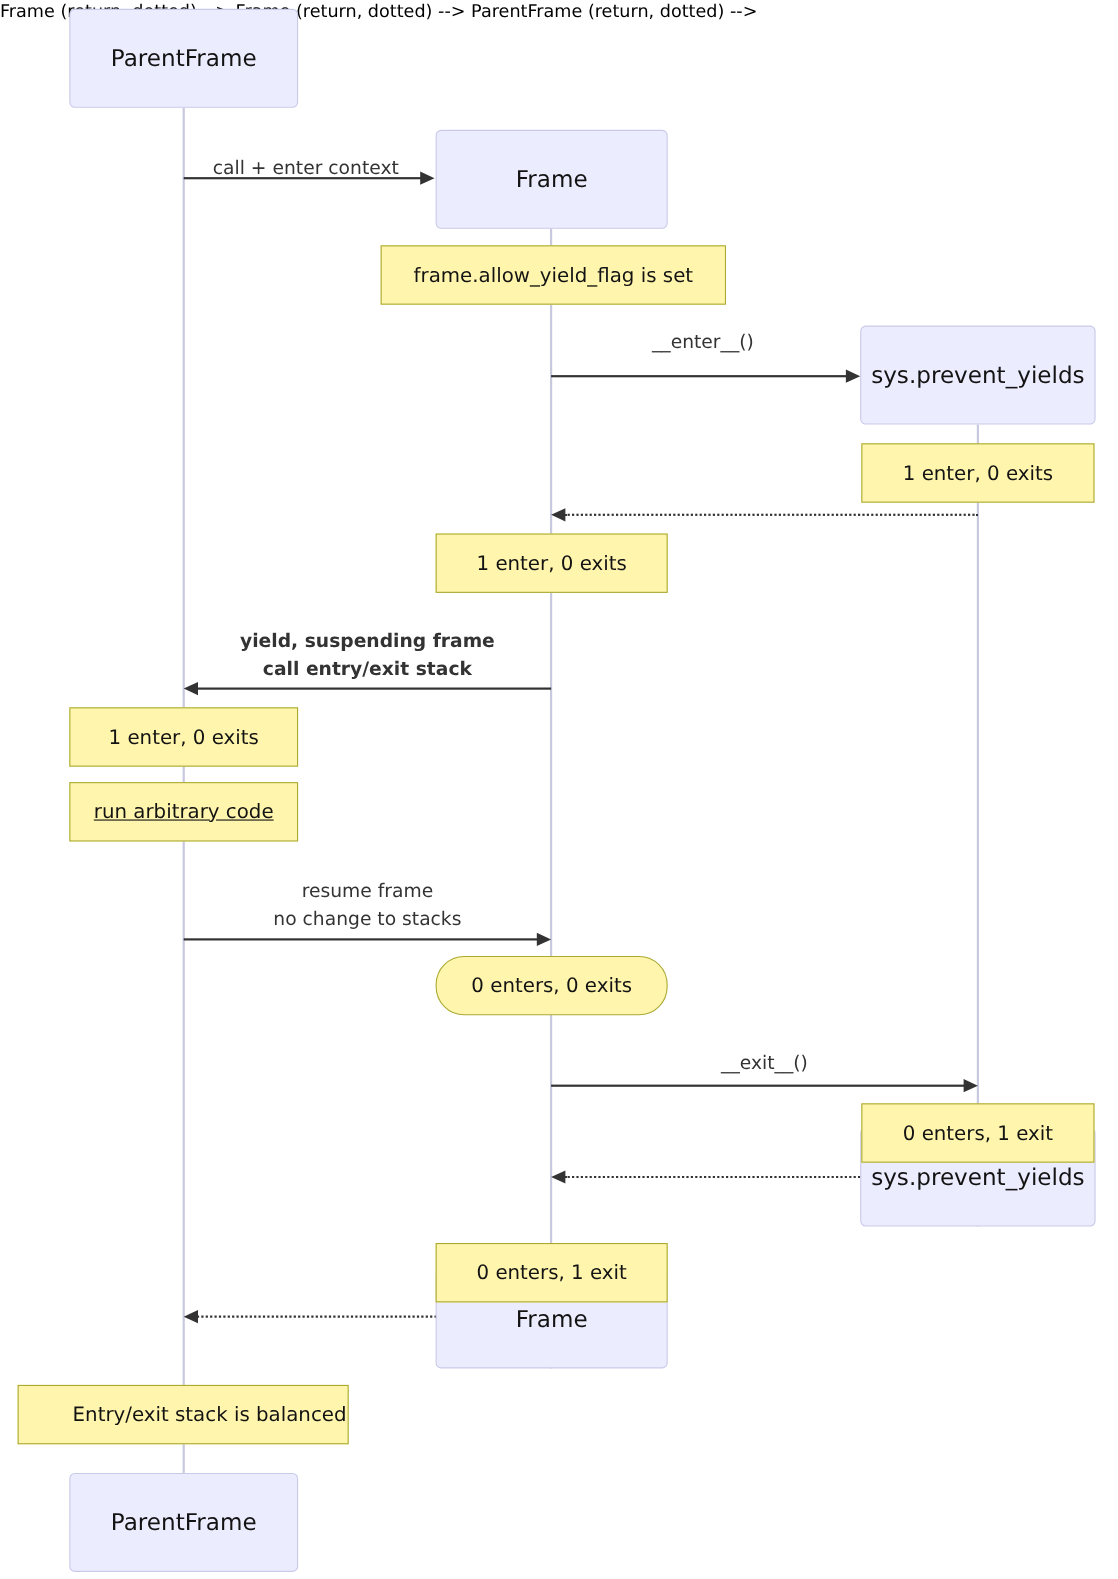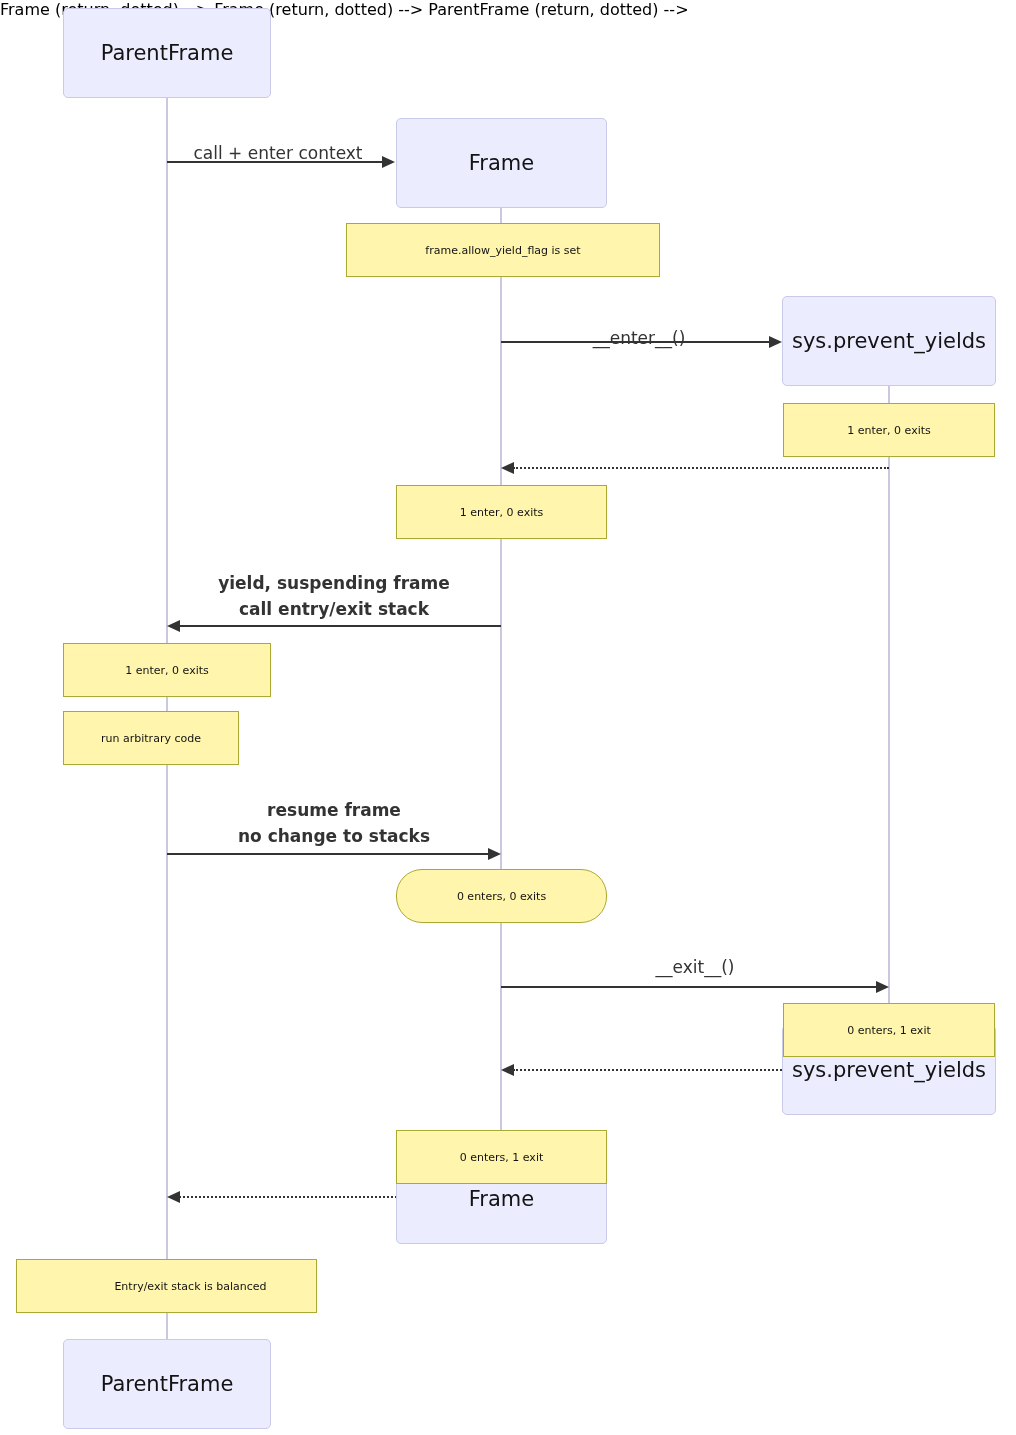--- a/index.html
+++ b/index.html
@@ -21,21 +21,21 @@
   }
   .lifeline { position:absolute; width:2px; background:var(--lifeline); z-index:0; }
   .actor {
     position:absolute; background:var(--actor-fill); border:1px solid var(--actor-border);
     border-radius:5px; display:flex; align-items:center; justify-content:center;
     font-size:21px; color:var(--actor-text); z-index:2; box-sizing:border-box;
   }
   .note {
     position:absolute; background:var(--note-fill); border:1px solid var(--note-border);
     display:flex; align-items:center; justify-content:center;
-    font-size:11px; color:var(--note-text); z-index:3; box-sizing:border-box; text-align:center;
+    font-size:18px; color:var(--note-text); z-index:3; box-sizing:border-box; text-align:center;
   }
   .msg-line { position:absolute; height:0; border-top:2px solid var(--line); z-index:1; }
   .msg-line.dotted { border-top-style:dotted; }
   .arrowhead { position:absolute; width:0; height:0; border-style:solid; z-index:1; }
   .arrowhead.right { border-width:6px 0 6px 13px; border-color:transparent transparent transparent var(--line); }
   .arrowhead.left  { border-width:6px 13px 6px 0; border-color:transparent var(--line) transparent transparent; }
   .msg-label {
     position:absolute; transform:translateX(-50%); text-align:center; white-space:nowrap;
     font-size:17px; line-height:26px; color:var(--message-text); z-index:1;
   }
@@ -52,40 +52,40 @@
   <div class="lifeline" style="left:888px; top:386px; height:729px;"></div>
 
   
   <div class="msg-label" style="left:278px; top:128px;margin-top:12px;">
     <span>call + enter context</span>
   </div>
   <div class="msg-line" style="left:167px; top:161px; width:216px;"></div>
   <div class="arrowhead right" style="left:382px; top:156px;"></div>
 
   
-  <div class="msg-label" style="left:639px; top:325px;">
+  <div class="msg-label" style="left:639px; top:298px;">
     <span>__enter__()</span>
   </div>
   <div class="msg-line" style="left:501px; top:341px; width:269px;"></div>
   <div class="arrowhead right" style="left:769px; top:336px;"></div>
 
    Frame (return, dotted) --&gt;
   <div class="msg-line dotted" style="left:513px; top:467px; width:376px;"></div>
   <div class="arrowhead left" style="left:501px; top:462px;"></div>
 
   
   <div class="msg-label" style="left:334px; top:570px;font-weight:bold;">
     <span>yield, suspending frame</span>
     <span>call entry/exit stack</span>
   </div>
   <div class="msg-line" style="left:179px; top:625px; width:322px;"></div>
   <div class="arrowhead left" style="left:167px; top:620px;"></div>
 
   
-  <div class="msg-label" style="left:334px; top:797px;font-weight:bold;">
+  <div class="msg-label" style="left:334px; top:797px;">
     <span>resume frame</span>
     <span>no change to stacks</span>
   </div>
   <div class="msg-line" style="left:167px; top:853px; width:322px;"></div>
   <div class="arrowhead right" style="left:488px; top:848px;"></div>
 
   
   <div class="msg-label" style="left:695px; top:954px;">
     <span>__exit__()</span>
   </div>
@@ -126,21 +126,21 @@
   </div>
   <div class="note" style="left:783px; top:403px; width:212px; height:54px;">
     <span>1 enter, 0 exits</span>
   </div>
   <div class="note" style="left:396px; top:485px; width:211px; height:54px;">
     <span>1 enter, 0 exits</span>
   </div>
   <div class="note" style="left:63px; top:643px; width:208px; height:54px;">
     <span>1 enter, 0 exits</span>
   </div>
-  <div class="note" style="left:63px; top:711px; width:176px; height:54px;">
+  <div class="note" style="left:63px; top:711px; width:208px; height:54px;text-decoration:underline;">
     <span>run arbitrary code</span>
   </div>
   <div class="note" style="left:396px; top:869px; width:211px; height:54px;border-radius:26px;">
     <span>0 enters, 0 exits</span>
   </div>
   <div class="note" style="left:783px; top:1003px; width:212px; height:54px;">
     <span>0 enters, 1 exit</span>
   </div>
   <div class="note" style="left:396px; top:1130px; width:211px; height:54px;">
     <span>0 enters, 1 exit</span>

